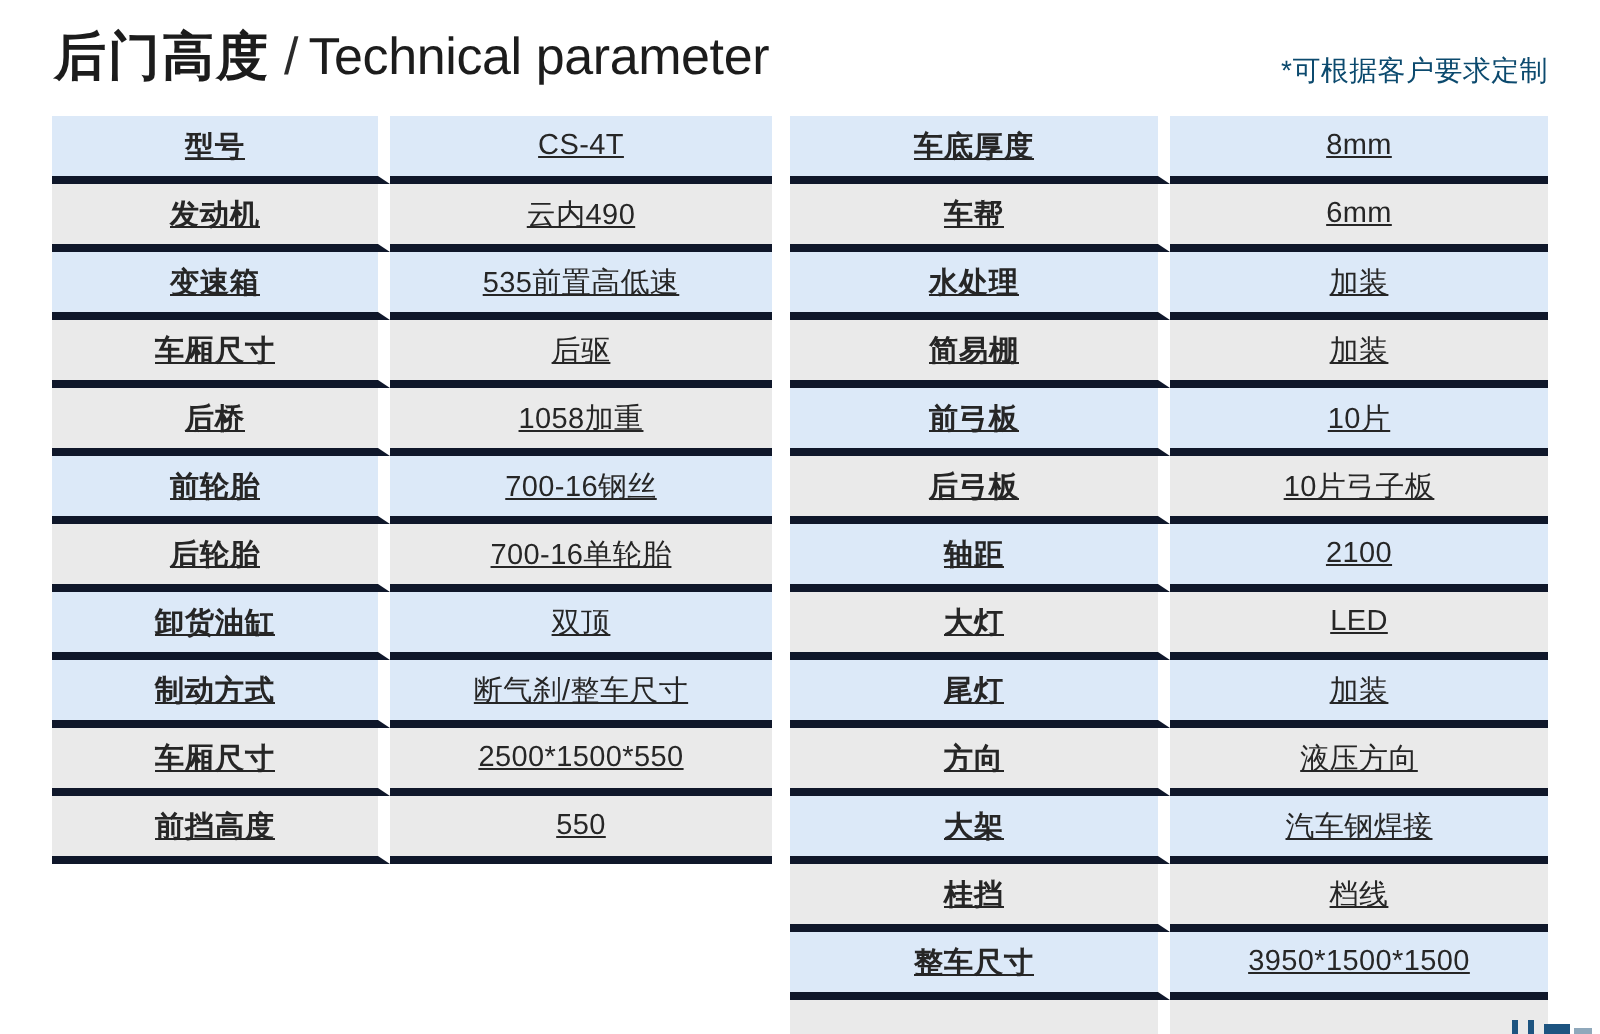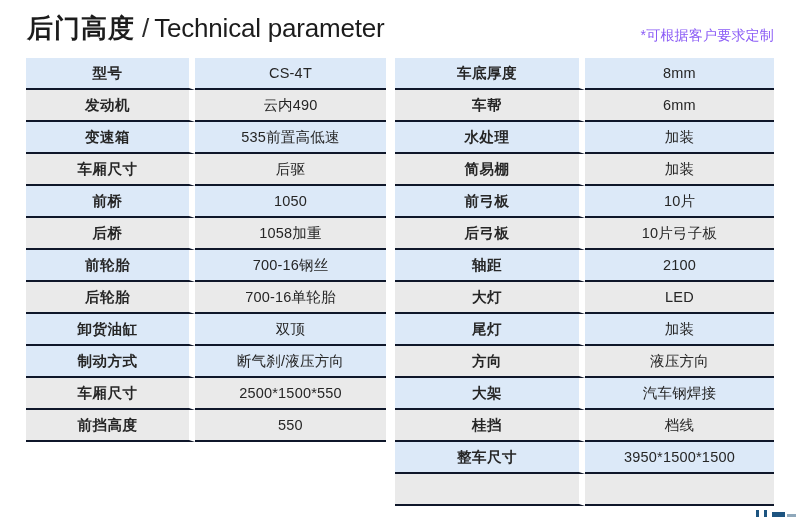--- a/index.html
+++ b/index.html
@@ -45,21 +45,21 @@
   #page-title .en {
     font-weight: 400;
     letter-spacing: -0.2px;
   }
   #header-note {
     position: absolute;
     right: 26px;
     top: 26px;
     font-size: 14px;
     line-height: 18px;
-    color: #8b5cf6;
+    color: #0c4a6e;
     white-space: nowrap;
     letter-spacing: 0.2px;
   }
 
   
   .spec-table {
     position: absolute;
     top: 58px;
     border-collapse: separate;
     border-spacing: 0;
@@ -70,23 +70,24 @@
 
   .spec-table tr { height: 30px; }
 
   .spec-table td {
     height: 30px;
     padding: 0;
     text-align: center;
     vertical-align: middle;
     font-size: 14.5px;
     color: #262626;
-    border-bottom: 2px solid #0f172a;
+    border-bottom: 4px solid #0f172a;
     overflow: hidden;
     white-space: nowrap;
+    text-decoration: underline;
   }
   .spec-table td.label {
     font-weight: 700;
     border-right: 6px solid #ffffff;
     letter-spacing: 0.5px;
   }
   .spec-table td.value {
     font-weight: 400;
     letter-spacing: 0.2px;
   }
@@ -143,43 +144,39 @@
         <td class="value">云内490</td>
       </tr>
       <tr class="row-odd">
         <td class="label">变速箱</td>
         <td class="value">535前置高低速</td>
       </tr>
       <tr class="row-even">
         <td class="label">车厢尺寸</td>
         <td class="value">后驱</td>
       </tr>
-      <tr class="row-odd">
-        <td class="label">前桥</td>
-        <td class="value">1050</td>
-      </tr>
       <tr class="row-even">
         <td class="label">后桥</td>
         <td class="value">1058加重</td>
       </tr>
       <tr class="row-odd">
         <td class="label">前轮胎</td>
         <td class="value">700-16钢丝</td>
       </tr>
       <tr class="row-even">
         <td class="label">后轮胎</td>
         <td class="value">700-16单轮胎</td>
       </tr>
       <tr class="row-odd">
         <td class="label">卸货油缸</td>
         <td class="value">双顶</td>
       </tr>
       <tr class="row-odd">
         <td class="label">制动方式</td>
-        <td class="value">断气刹/液压方向</td>
+        <td class="value">断气刹/整车尺寸</td>
       </tr>
       <tr class="row-even">
         <td class="label">车厢尺寸</td>
         <td class="value">2500*1500*550</td>
       </tr>
       <tr class="row-even">
         <td class="label">前挡高度</td>
         <td class="value">550</td>
       </tr>
     </tbody>

